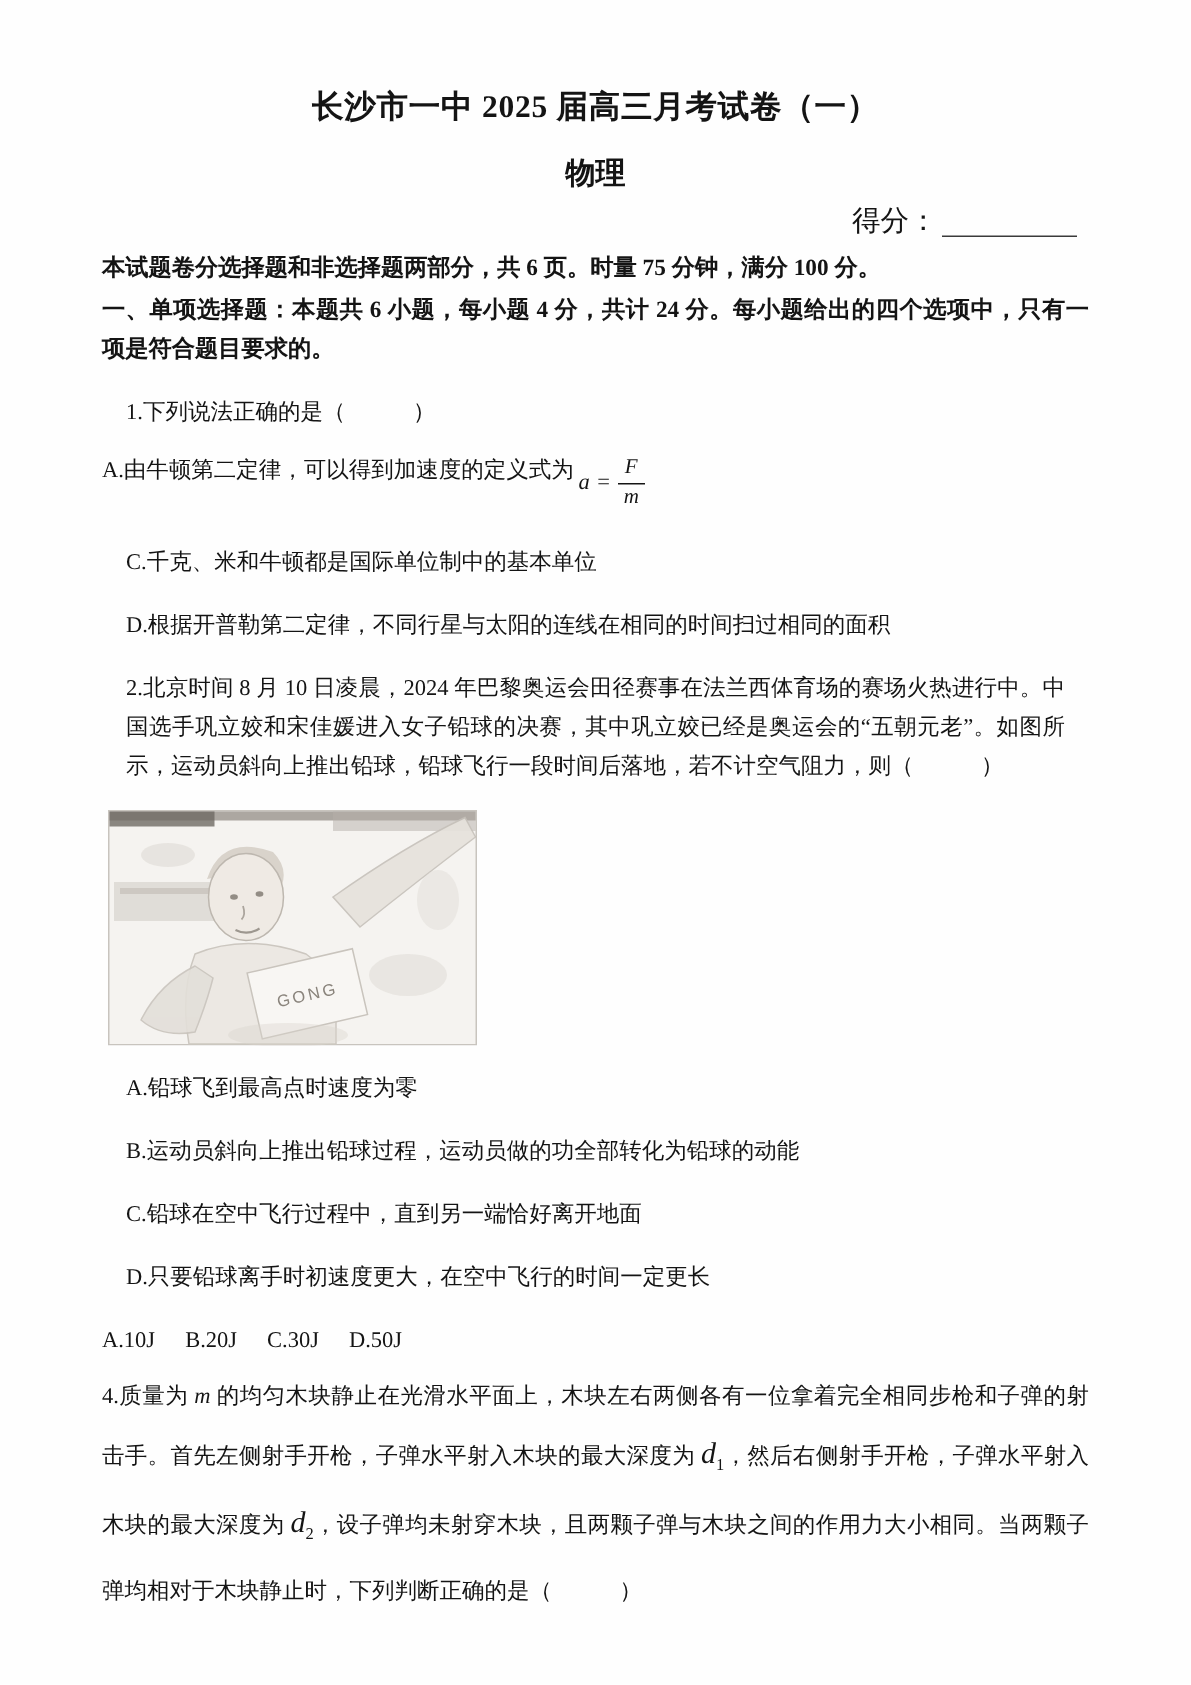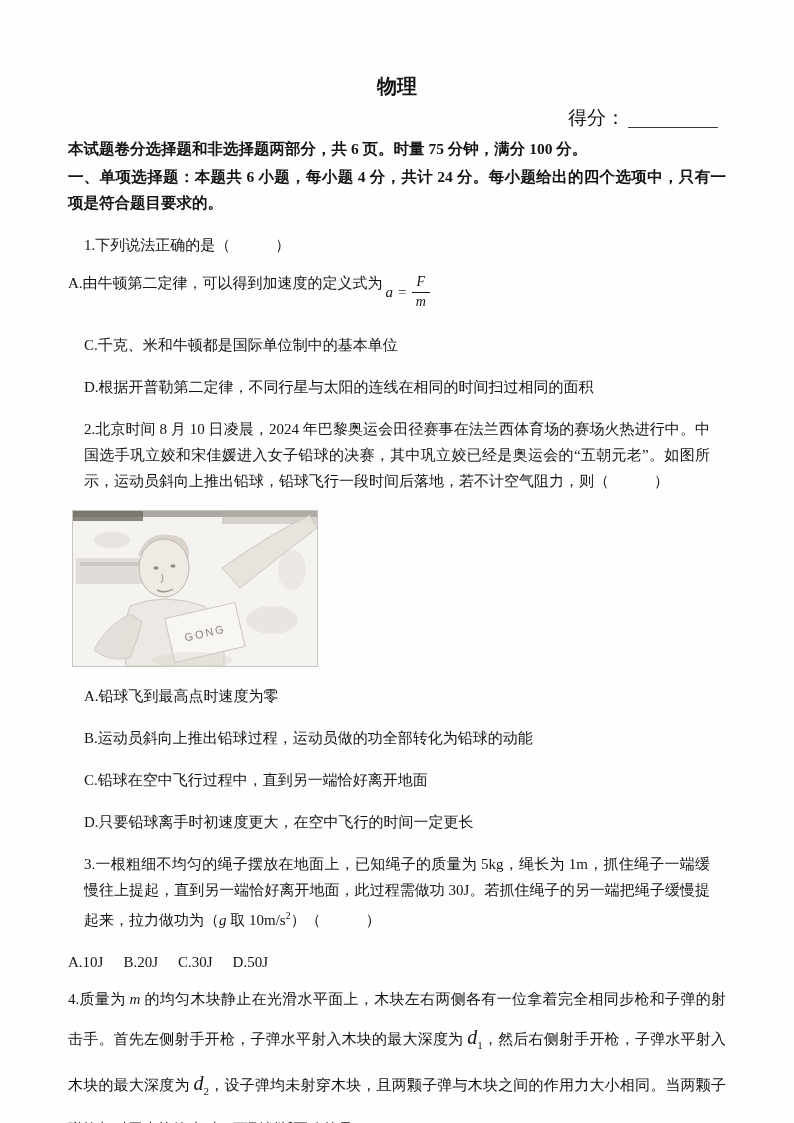--- a/index.html
+++ b/index.html
@@ -65,20 +65,21 @@
   .it { font-style:italic; font-family:"Liberation Serif",serif; }
   .dvar { font-style:italic; font-size:20px; font-family:"Liberation Serif",serif; }
   .dvar sub { font-size:11px; font-style:normal; }
   sup.u2 { font-size:10px; }
 </style>
 </head>
 <body>
 
 <div class="page">
 
+  <h1 class="title">长沙市一中 2025 届高三月考试卷（一）</h1>
   <h2 class="subject">物理</h2>
 
   <div class="score-row">
     <span>得分：</span>
     <span class="score-line"></span>
   </div>
 
   <p class="bold-para">本试题卷分选择题和非选择题两部分，共 6 页。时量 75 分钟，满分 100 分。</p>
   <p class="bold-para section-heading">一、单项选择题：本题共 6 小题，每小题 4 分，共计 24 分。每小题给出的四个选项中，只有一项是符合题目要求的。</p>
 
@@ -138,21 +139,20 @@
       </svg>
     </div>
 
     <p class="line option">A.铅球飞到最高点时速度为零</p>
     <p class="line option">B.运动员斜向上推出铅球过程，运动员做的功全部转化为铅球的动能</p>
     <p class="line option">C.铅球在空中飞行过程中，直到另一端恰好离开地面</p>
     <p class="line option">D.只要铅球离手时初速度更大，在空中飞行的时间一定更长</p>
   </div>
 
   <div>
-    <p class="line stem q3stem"><span>3.一根粗细不均匀的绳子摆放在地面上，已知绳子的质量为 5kg，绳长为 1m，抓住绳子一端缓慢往上提起，直到另一端恰好离开地面，此过程需做功 30J。若抓住绳子的另一端把绳子缓慢提起来，拉力做功为（</span><span class="it">g</span><span> 取 </span><span>10m/s</span><sup class="u2">2</sup><span>）（　　　）</span></p>
     <div class="opts-row">
       <span>A.10J</span>
       <span>B.20J</span>
       <span>C.30J</span>
       <span>D.50J</span>
     </div>
   </div>
 
   <div>
     <p class="q4para"><span>4.质量为 </span><span class="it">m</span><span> 的均匀木块静止在光滑水平面上，木块左右两侧各有一位拿着完全相同步枪和子弹的射击手。首先左侧射手开枪，子弹水平射入木块的最大深度为 </span><span class="dvar"><span>d</span><sub>1</sub></span><span>，然后右侧射手开枪，子弹水平射入木块的最大深度为 </span><span class="dvar"><span>d</span><sub>2</sub></span><span>，设子弹均未射穿木块，且两颗子弹与木块之间的作用力大小相同。当两颗子弹均相对于木块静止时，下列判断正确的是（　　　）</span></p>

